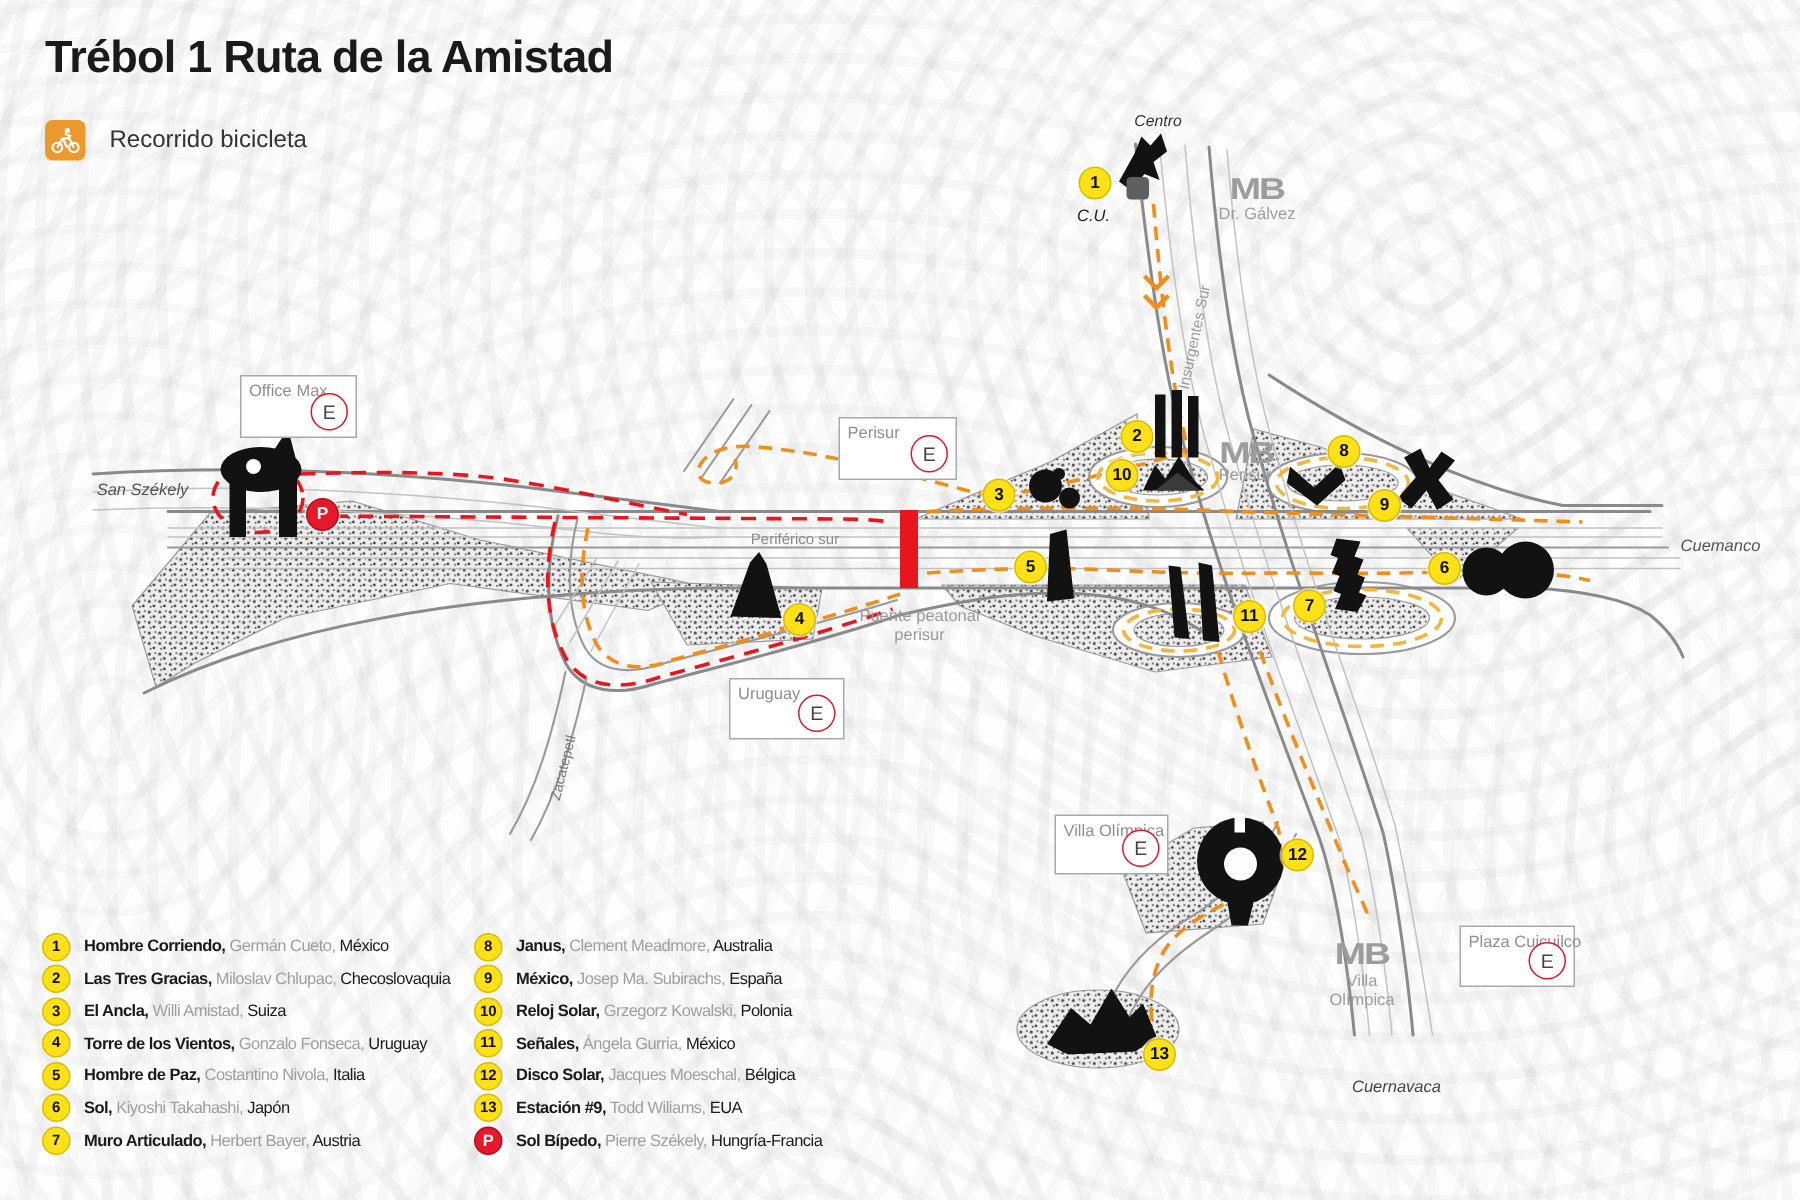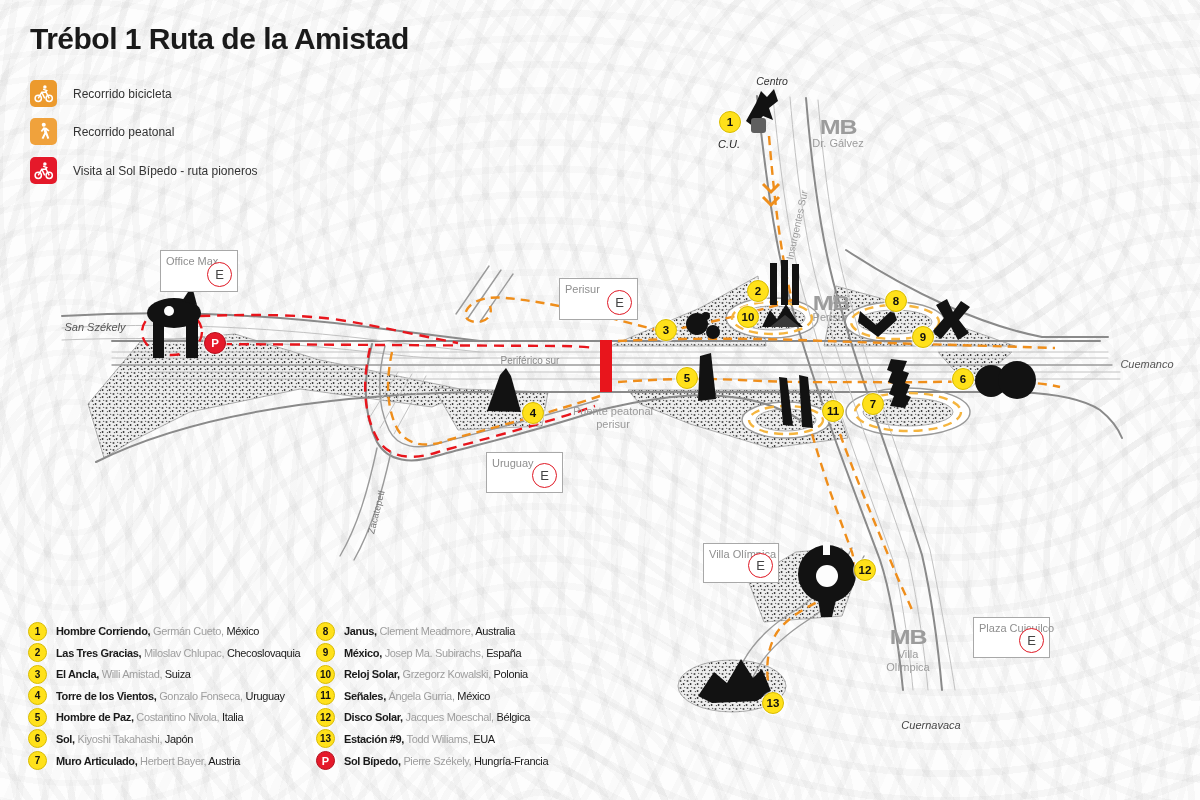--- a/index.html
+++ b/index.html
@@ -12,21 +12,21 @@
       repeating-radial-gradient(circle at 101% 70%, rgba(125,125,125,.05) 0 7px, transparent 7px 27px),
       repeating-radial-gradient(circle at 45% 106%, rgba(125,125,125,.045) 0 7px, transparent 7px 26px),
       repeating-radial-gradient(circle at 6% 60%, rgba(125,125,125,.04) 0 6px, transparent 6px 25px),
       repeating-linear-gradient(115deg, rgba(125,125,125,.025) 0 9px, transparent 9px 34px);
   }
   .title{position:absolute;left:30px;top:22px;font-size:30px;font-weight:700;letter-spacing:-.5px;}
   
   .legrow{position:absolute;left:30px;display:flex;align-items:center;gap:16px;}
   .legicon{width:27px;height:27px;border-radius:5px;display:flex;align-items:center;justify-content:center;}
   .legicon svg{width:21px;height:21px;}
-  .leglabel{font-size:12px;color:#333;}
+  .leglabel{font-size:16px;color:#333;}
   
   .mapsvg{position:absolute;left:0;top:0;pointer-events:none;}
   
   .lbl{position:absolute;transform:translate(-50%,-50%);white-space:nowrap;}
   .lbl.it{font-style:italic;}
   .mb{position:absolute;transform:translate(-50%,-50%);font-weight:900;font-size:20px;color:#9c9c9c;letter-spacing:-1px;transform:translate(-50%,-50%) scaleX(1.25);}
   .stname{position:absolute;transform:translate(-50%,0);color:#9c9c9c;font-size:11px;text-align:center;line-height:1.15;}
   .pbox{position:absolute;background:#fff;border:1px solid #a8a8a8;box-sizing:border-box;}
   .pbox .pname{position:absolute;left:5px;top:4px;font-size:11px;color:#8f8f8f;white-space:nowrap;text-align:right;}
   .ebadge{position:absolute;right:5px;bottom:4px;width:23px;height:23px;border:1.6px solid #e01824;border-radius:50%;
@@ -67,43 +67,20 @@
             <circle cx="6" cy="17.5" r="3.6"></circle>
             <circle cx="18.5" cy="17.5" r="3.6"></circle>
             <path d="M6,17.5 L10,10.5 L15,10.5 L18.5,17.5 M10,10.5 L13.4,17.5"></path>
             <path d="M11.5,7 l4.2,1.6 -1.8,2.6"></path>
           </g>
           <circle cx="13.6" cy="4.6" r="2" fill="#fff"></circle>
         </svg>
     </div>
     <div class="leglabel">Recorrido bicicleta</div>
   </div>
-  <div class="legrow" style="top:118px">
-    <div class="legicon" style="background: rgb(240, 162, 60);">
-      <svg viewBox="0 0 24 24" fill="#fff">
-          <circle cx="12.3" cy="4.4" r="2.3"></circle>
-          <path d="M12,7.2 l-3.2,4.2 1.6,1.1 1.7,-2.2 0.9,3 -3.2,6.3 2.1,1 2.6,-5.2 2,5.2 2.1,-0.8 -2.3,-6.4 -1,-3.1 2.1,1.6 1.5,-1.1 -3.5,-3.1 z"></path>
-        </svg>
-    </div>
-    <div class="leglabel">Recorrido peatonal</div>
-  </div>
-  <div class="legrow" style="top:157px">
-    <div class="legicon" style="background: rgb(229, 25, 42);">
-      <svg viewBox="0 0 24 24">
-          <g stroke="#fff" fill="none" stroke-width="1.7">
-            <circle cx="6" cy="17.5" r="3.6"></circle>
-            <circle cx="18.5" cy="17.5" r="3.6"></circle>
-            <path d="M6,17.5 L10,10.5 L15,10.5 L18.5,17.5 M10,10.5 L13.4,17.5"></path>
-            <path d="M11.5,7 l4.2,1.6 -1.8,2.6"></path>
-          </g>
-          <circle cx="13.6" cy="4.6" r="2" fill="#fff"></circle>
-        </svg>
-    </div>
-    <div class="leglabel">Visita al Sol Bípedo - ruta pioneros</div>
-  </div>
 
   <svg class="mapsvg" width="1200" height="800" viewBox="0 0 1200 800">
     <defs>
       <pattern id="stip" width="7" height="7" patternUnits="userSpaceOnUse">
         <rect width="7" height="7" fill="#ededed"></rect>
         <circle cx="1.5" cy="2" r="1" fill="#4d4d4d"></circle>
         <circle cx="4.6" cy="5" r="0.9" fill="#2e2e2e"></circle>
         <circle cx="5.6" cy="1.4" r="0.7" fill="#6b6b6b"></circle>
         <circle cx="2.4" cy="5.6" r="0.6" fill="#3a3a3a"></circle>
       </pattern>

